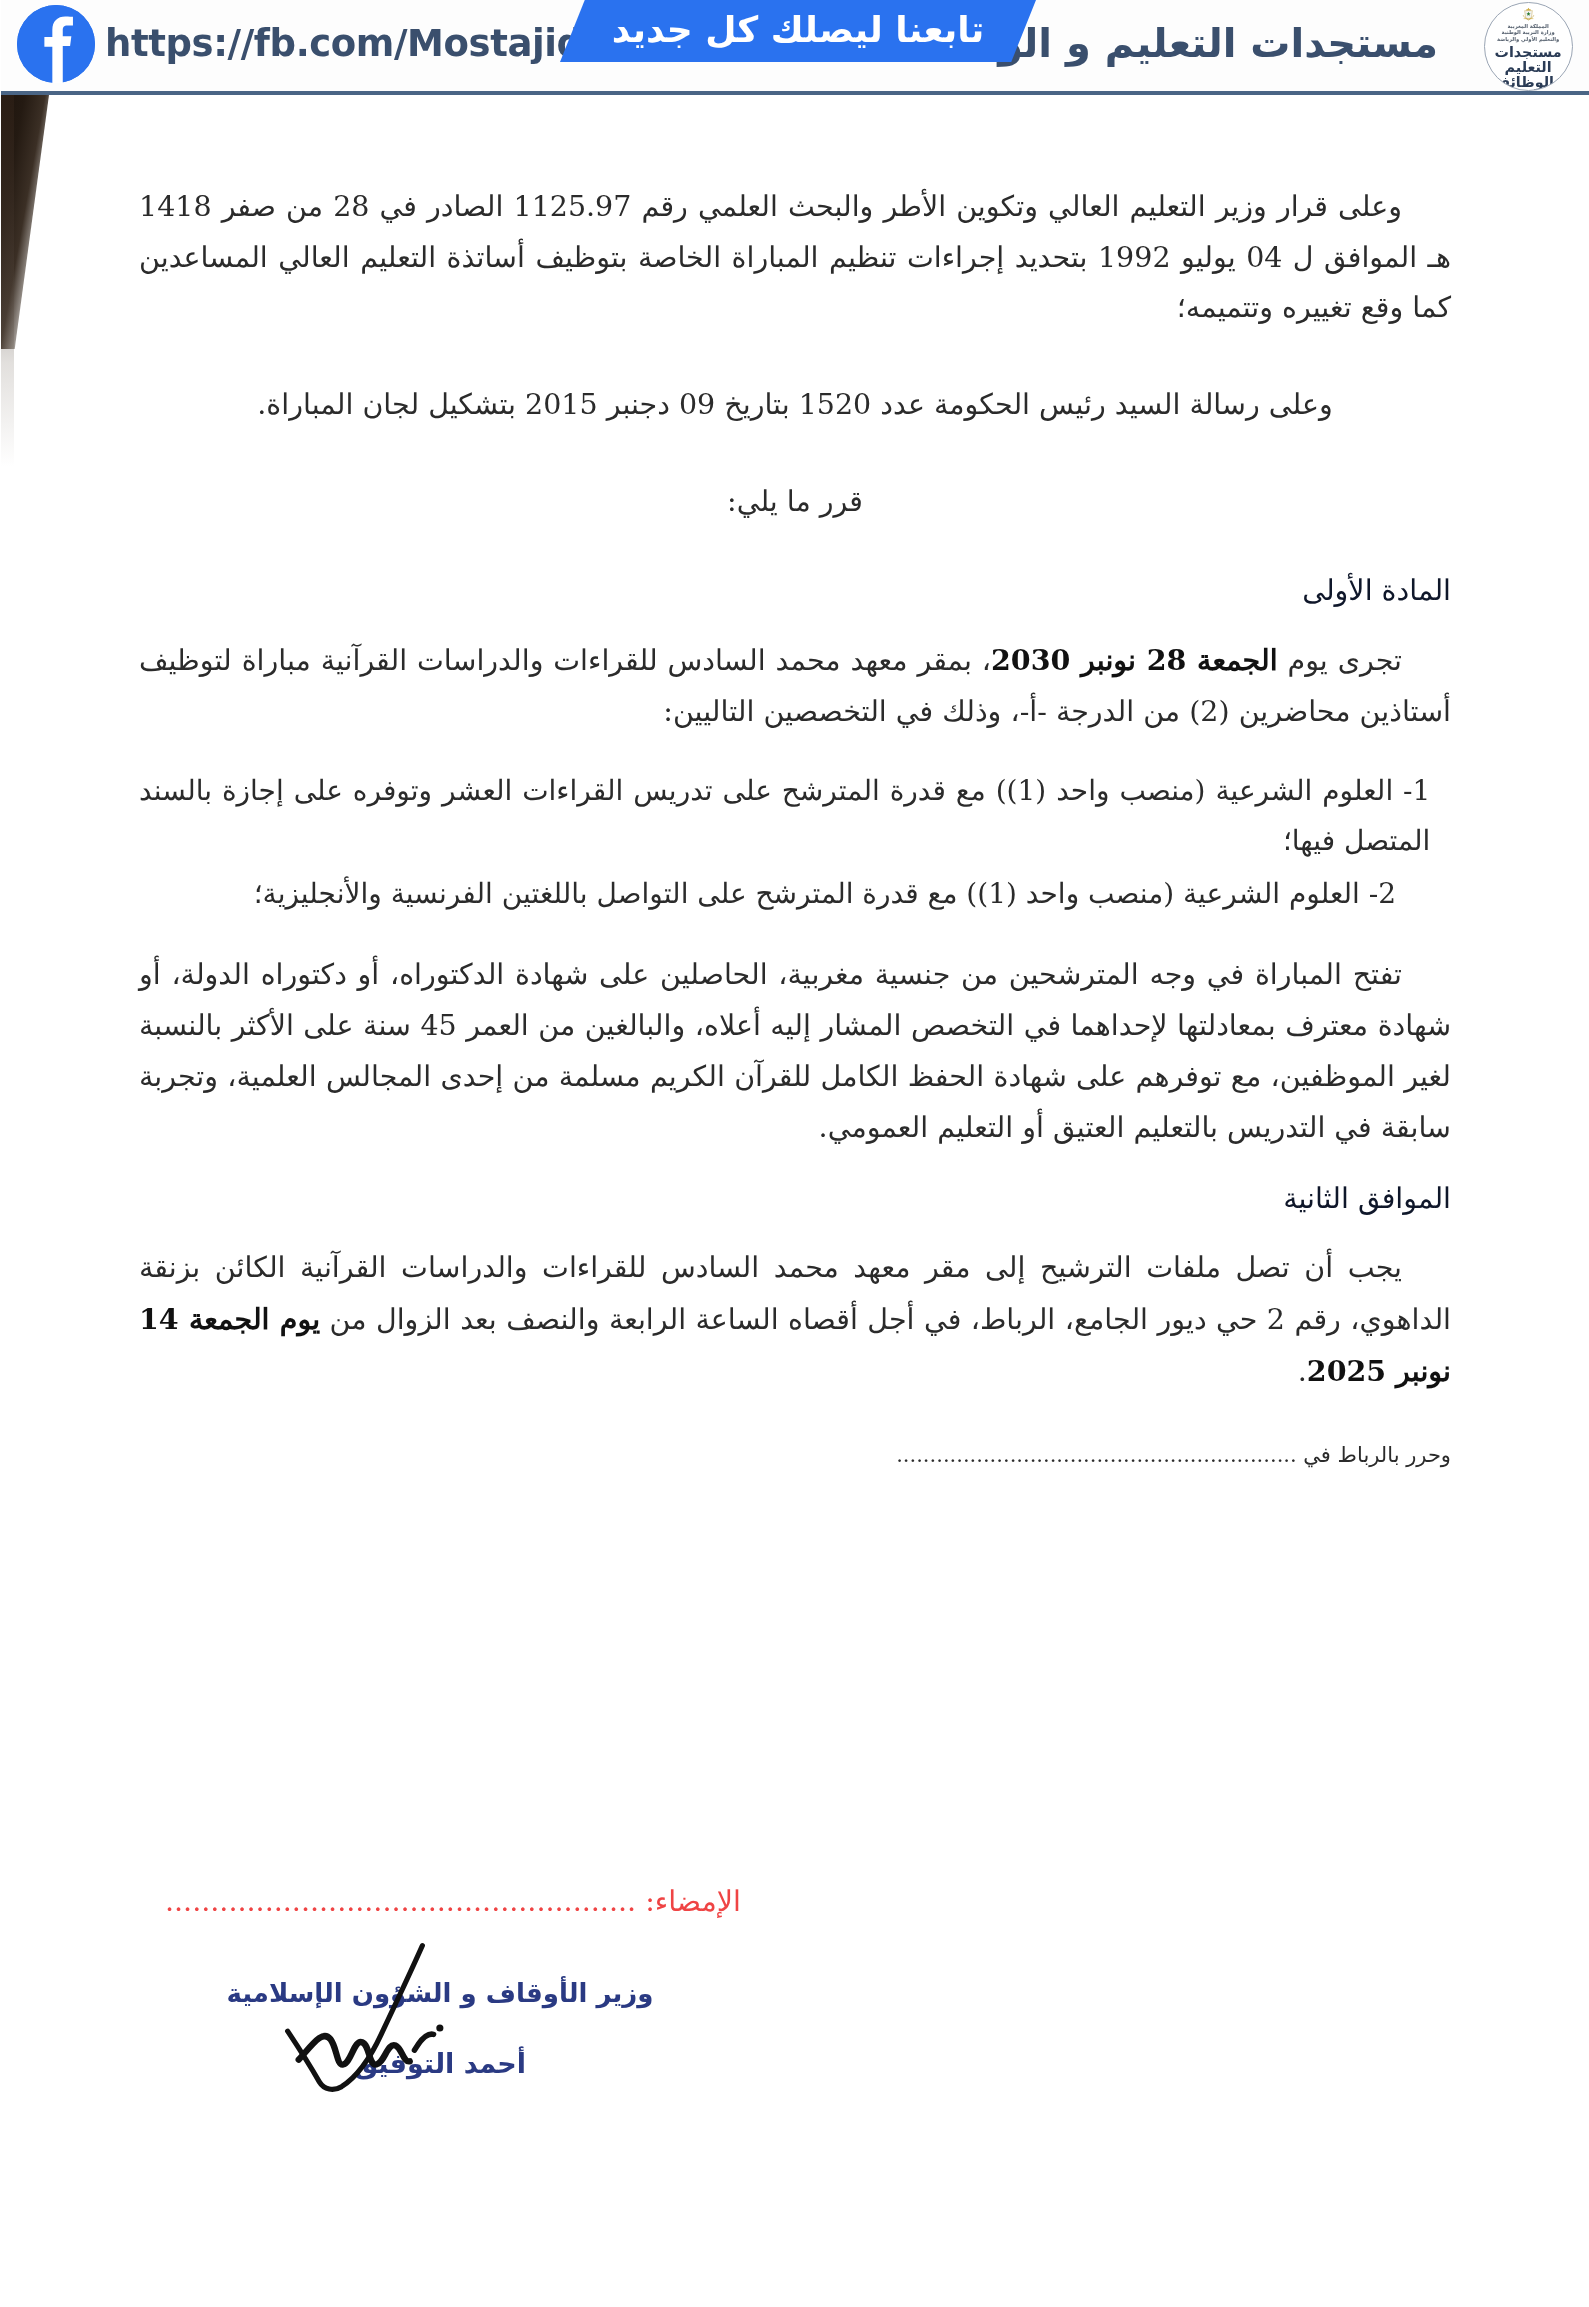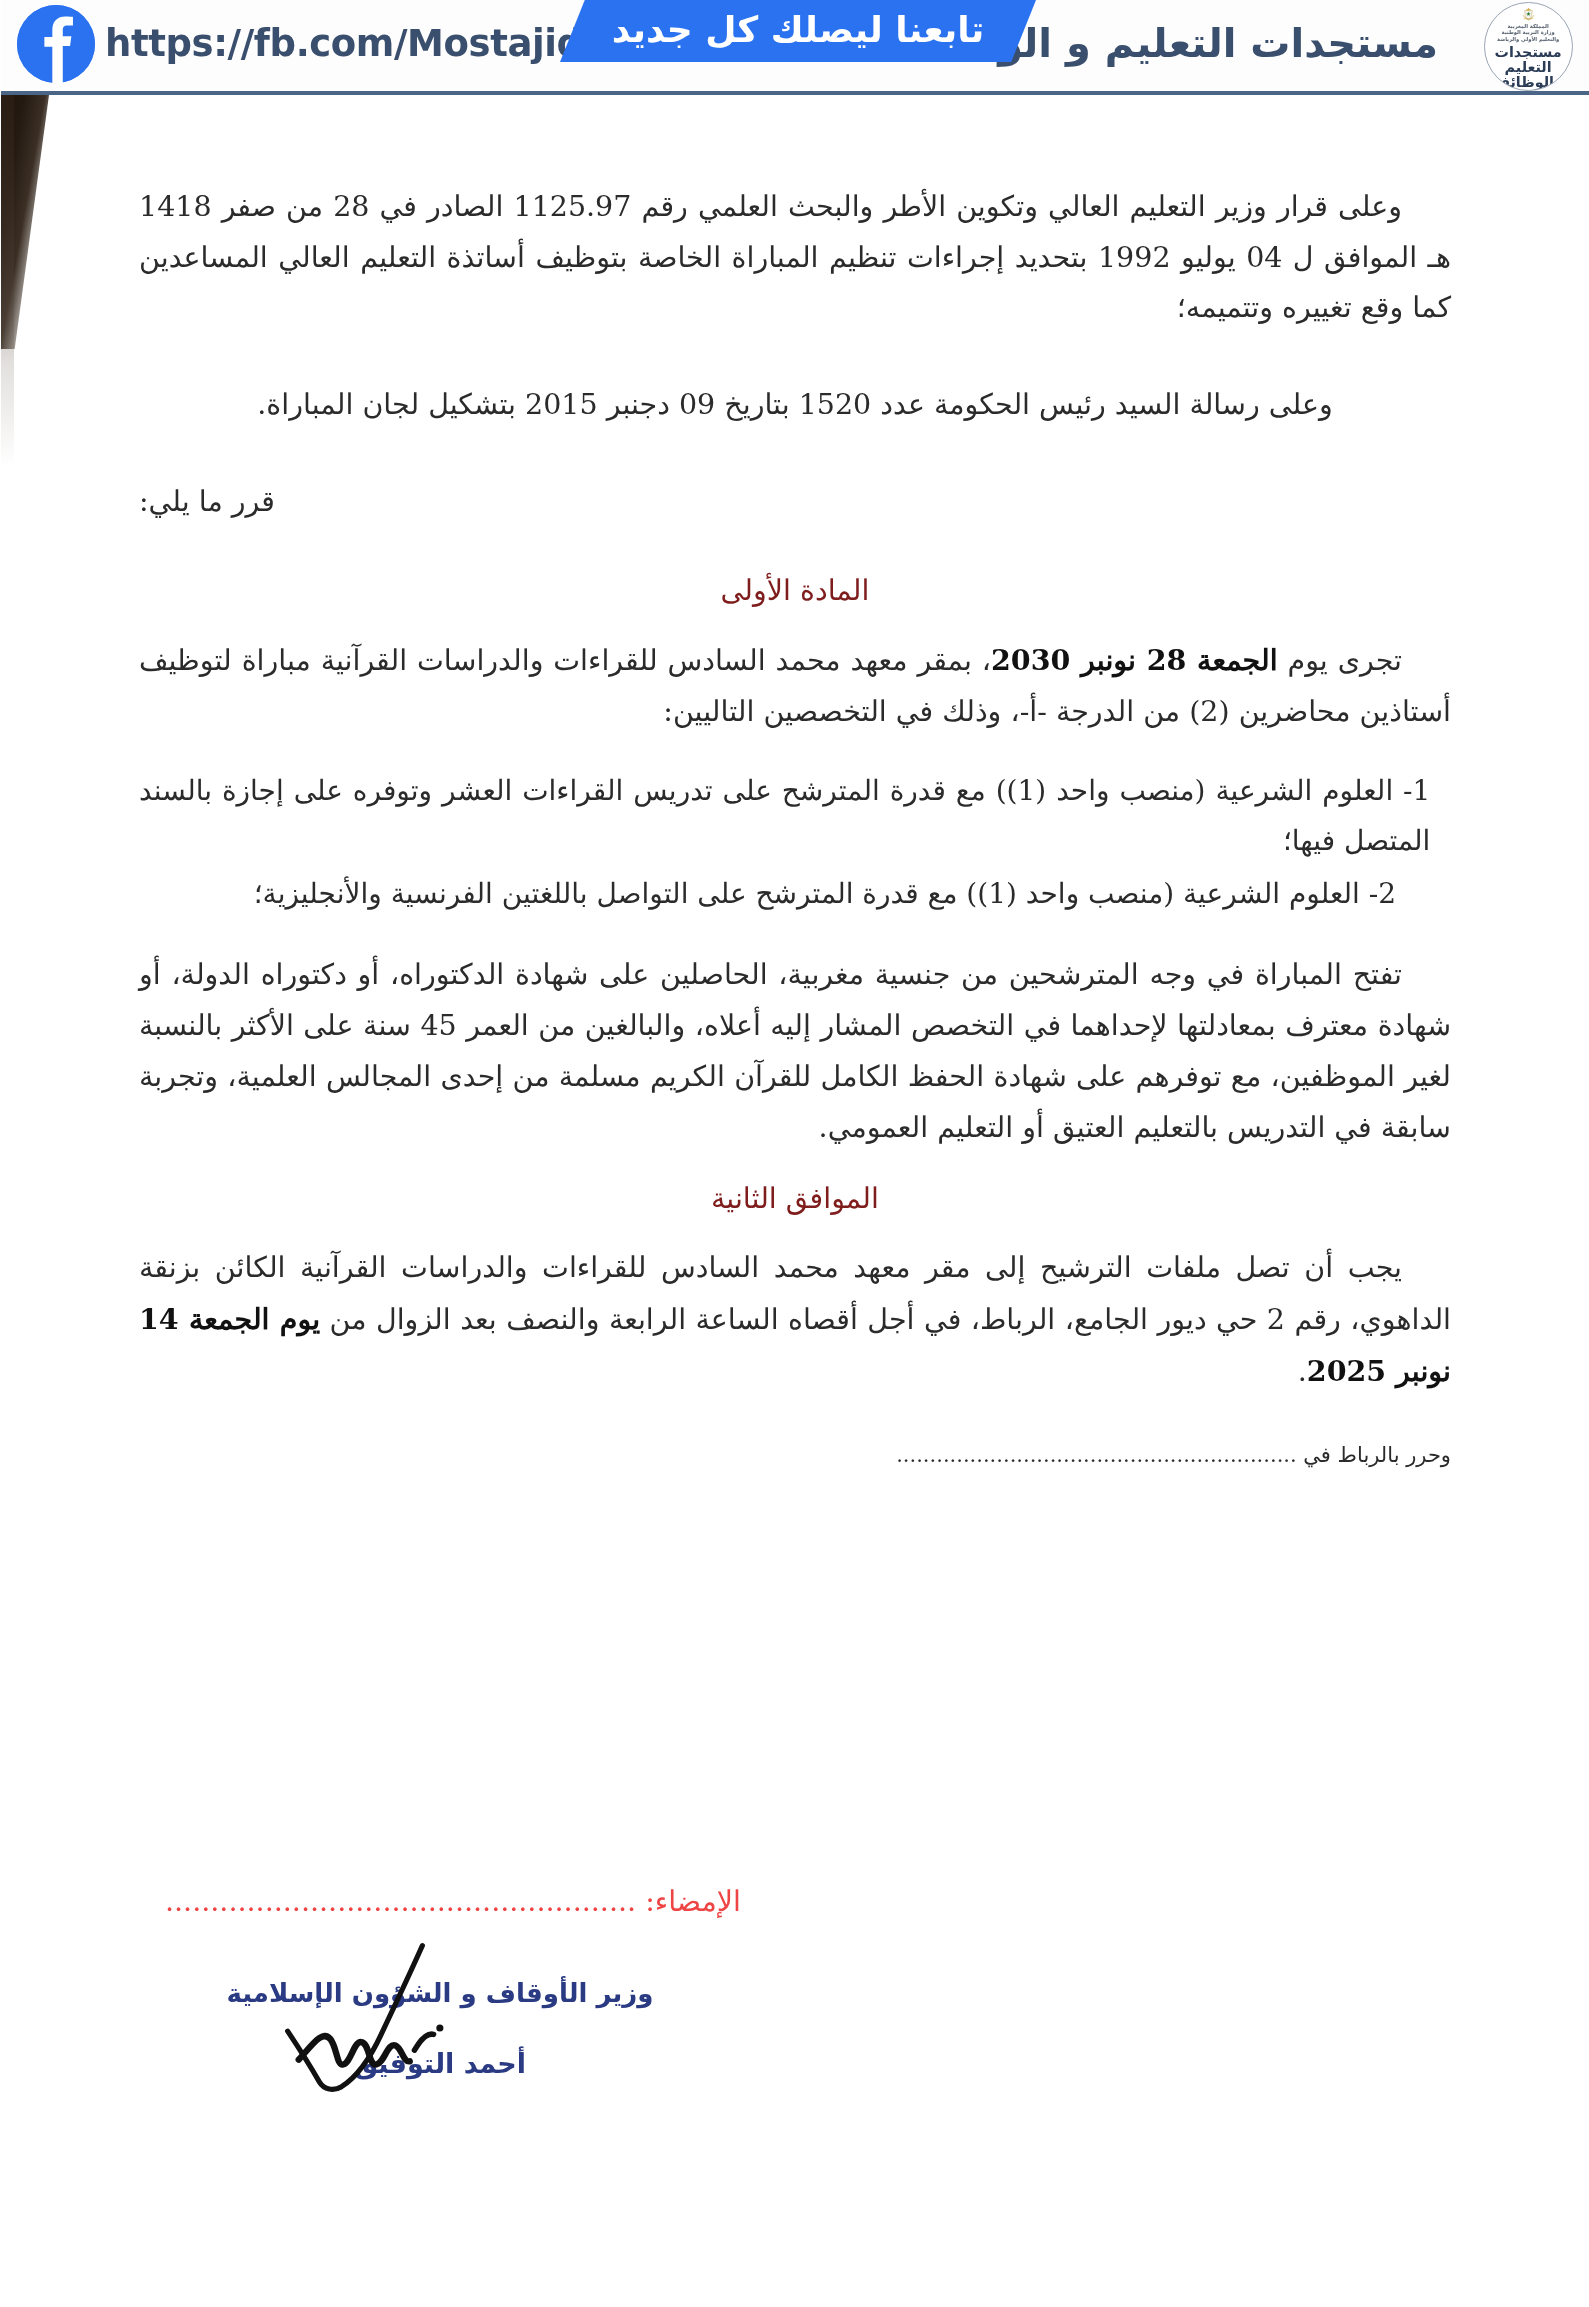--- a/index.html
+++ b/index.html
@@ -181,22 +181,22 @@
   }
   .para.indent { text-indent: 49px; }
   .bold { font-weight: bold; color: #111; }
 
   .spacer-sm { height: 28.5px; }
   .spacer-md { height: 46px; }
   .spacer-xl { height: 87px; }
 
   .article-head {
     font-size: 28.5px;
-    text-align: center;
-    color: #7f1d1d;
+    text-align: right;
+    color: #0f172a;
     font-family: "DejaVu Serif", "Liberation Serif", serif;
   }
 
   .numlist {
     list-style: none;
     margin: 0;
     padding: 0;
   }
   .numlist li {
     font-size: 28px;
@@ -311,21 +311,21 @@
     <div class="spacer-xl"></div>
 
     <p class="para indent">وعلى قرار وزير التعليم العالي وتكوين الأطر والبحث العلمي رقم 1125.97 الصادر في 28 من صفر 1418 هـ الموافق ل 04 يوليو 1992 بتحديد إجراءات تنظيم المباراة الخاصة بتوظيف أساتذة التعليم العالي المساعدين كما وقع تغييره وتتميمه؛</p>
 
     <div class="spacer-md"></div>
 
     <p class="para" style="text-align:center;">وعلى رسالة السيد رئيس الحكومة عدد 1520 بتاريخ 09 دجنبر 2015 بتشكيل لجان المباراة.</p>
 
     <div class="spacer-md"></div>
 
-    <p class="para" style="text-align:left;">قرر ما يلي:</p>
+    <p class="para" style="text-align:center;">قرر ما يلي:</p>
 
     <div class="spacer-md"></div>
 
     <div class="article-head">المادة الأولى</div>
 
     <div class="spacer-sm"></div>
 
     <p class="para indent"><span>تجرى يوم </span><span class="bold">الجمعة 28 نونبر 2030</span><span>، بمقر معهد محمد السادس للقراءات والدراسات القرآنية مباراة لتوظيف أستاذين محاضرين (2) من الدرجة -أ-، وذلك في التخصصين التاليين:</span></p>
 
     <div class="spacer-sm"></div>

